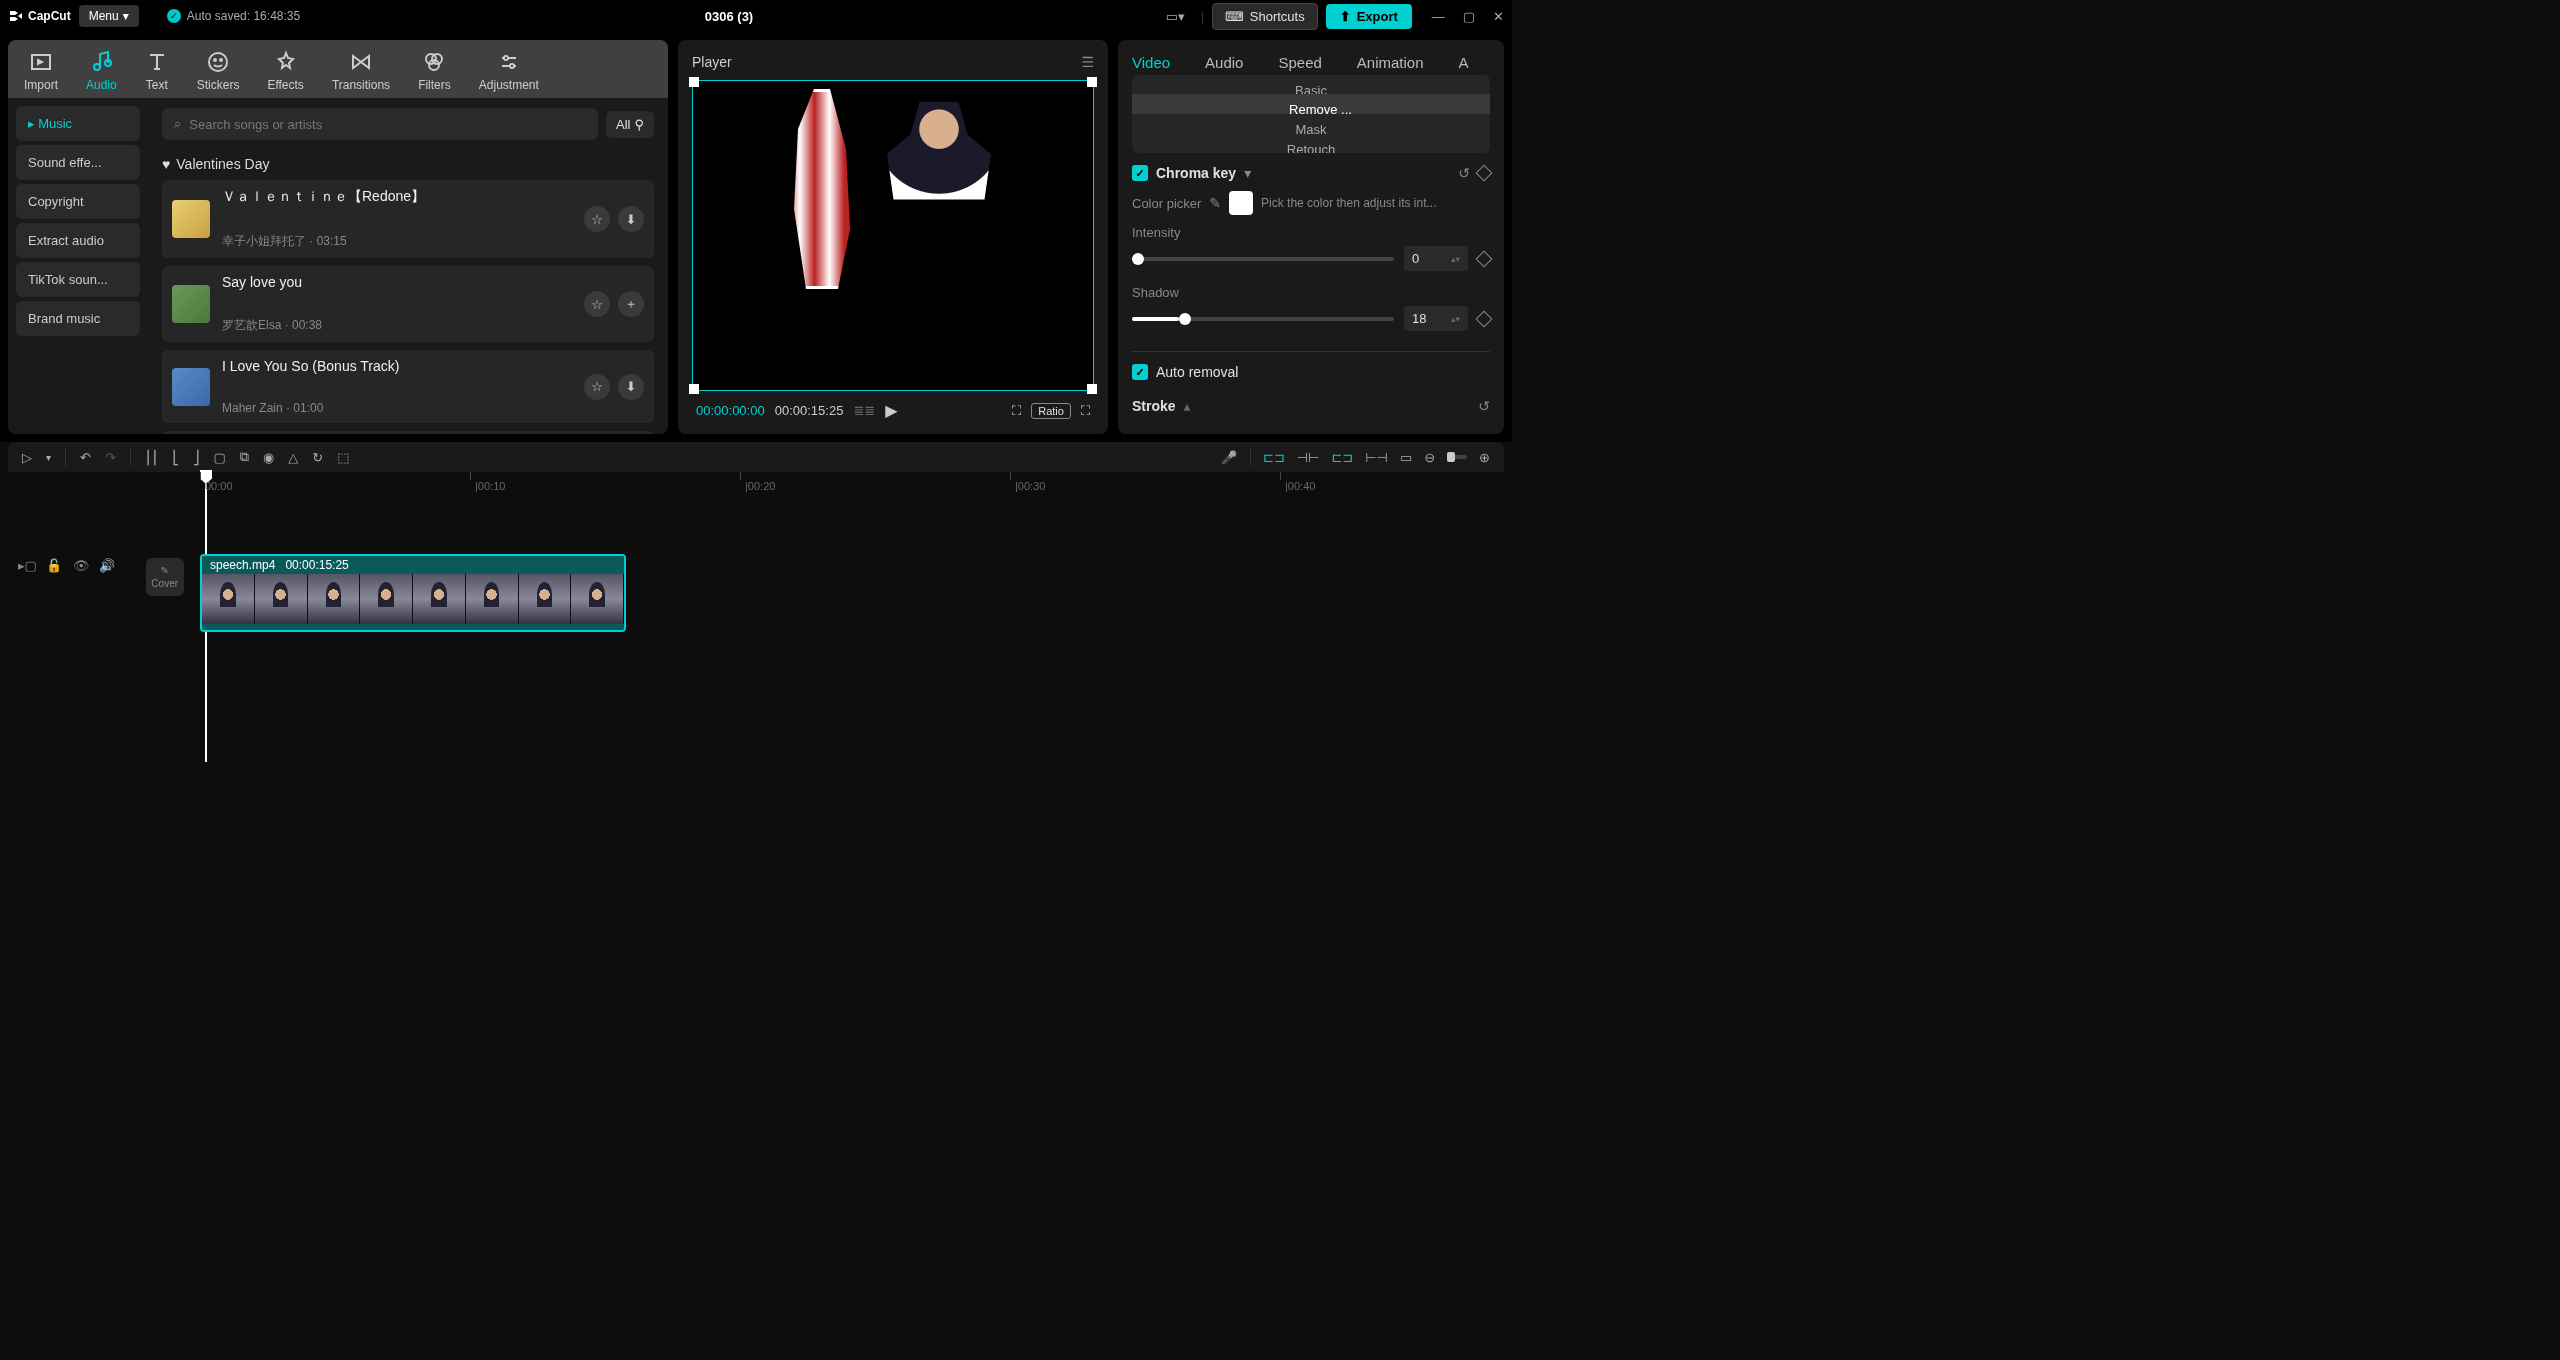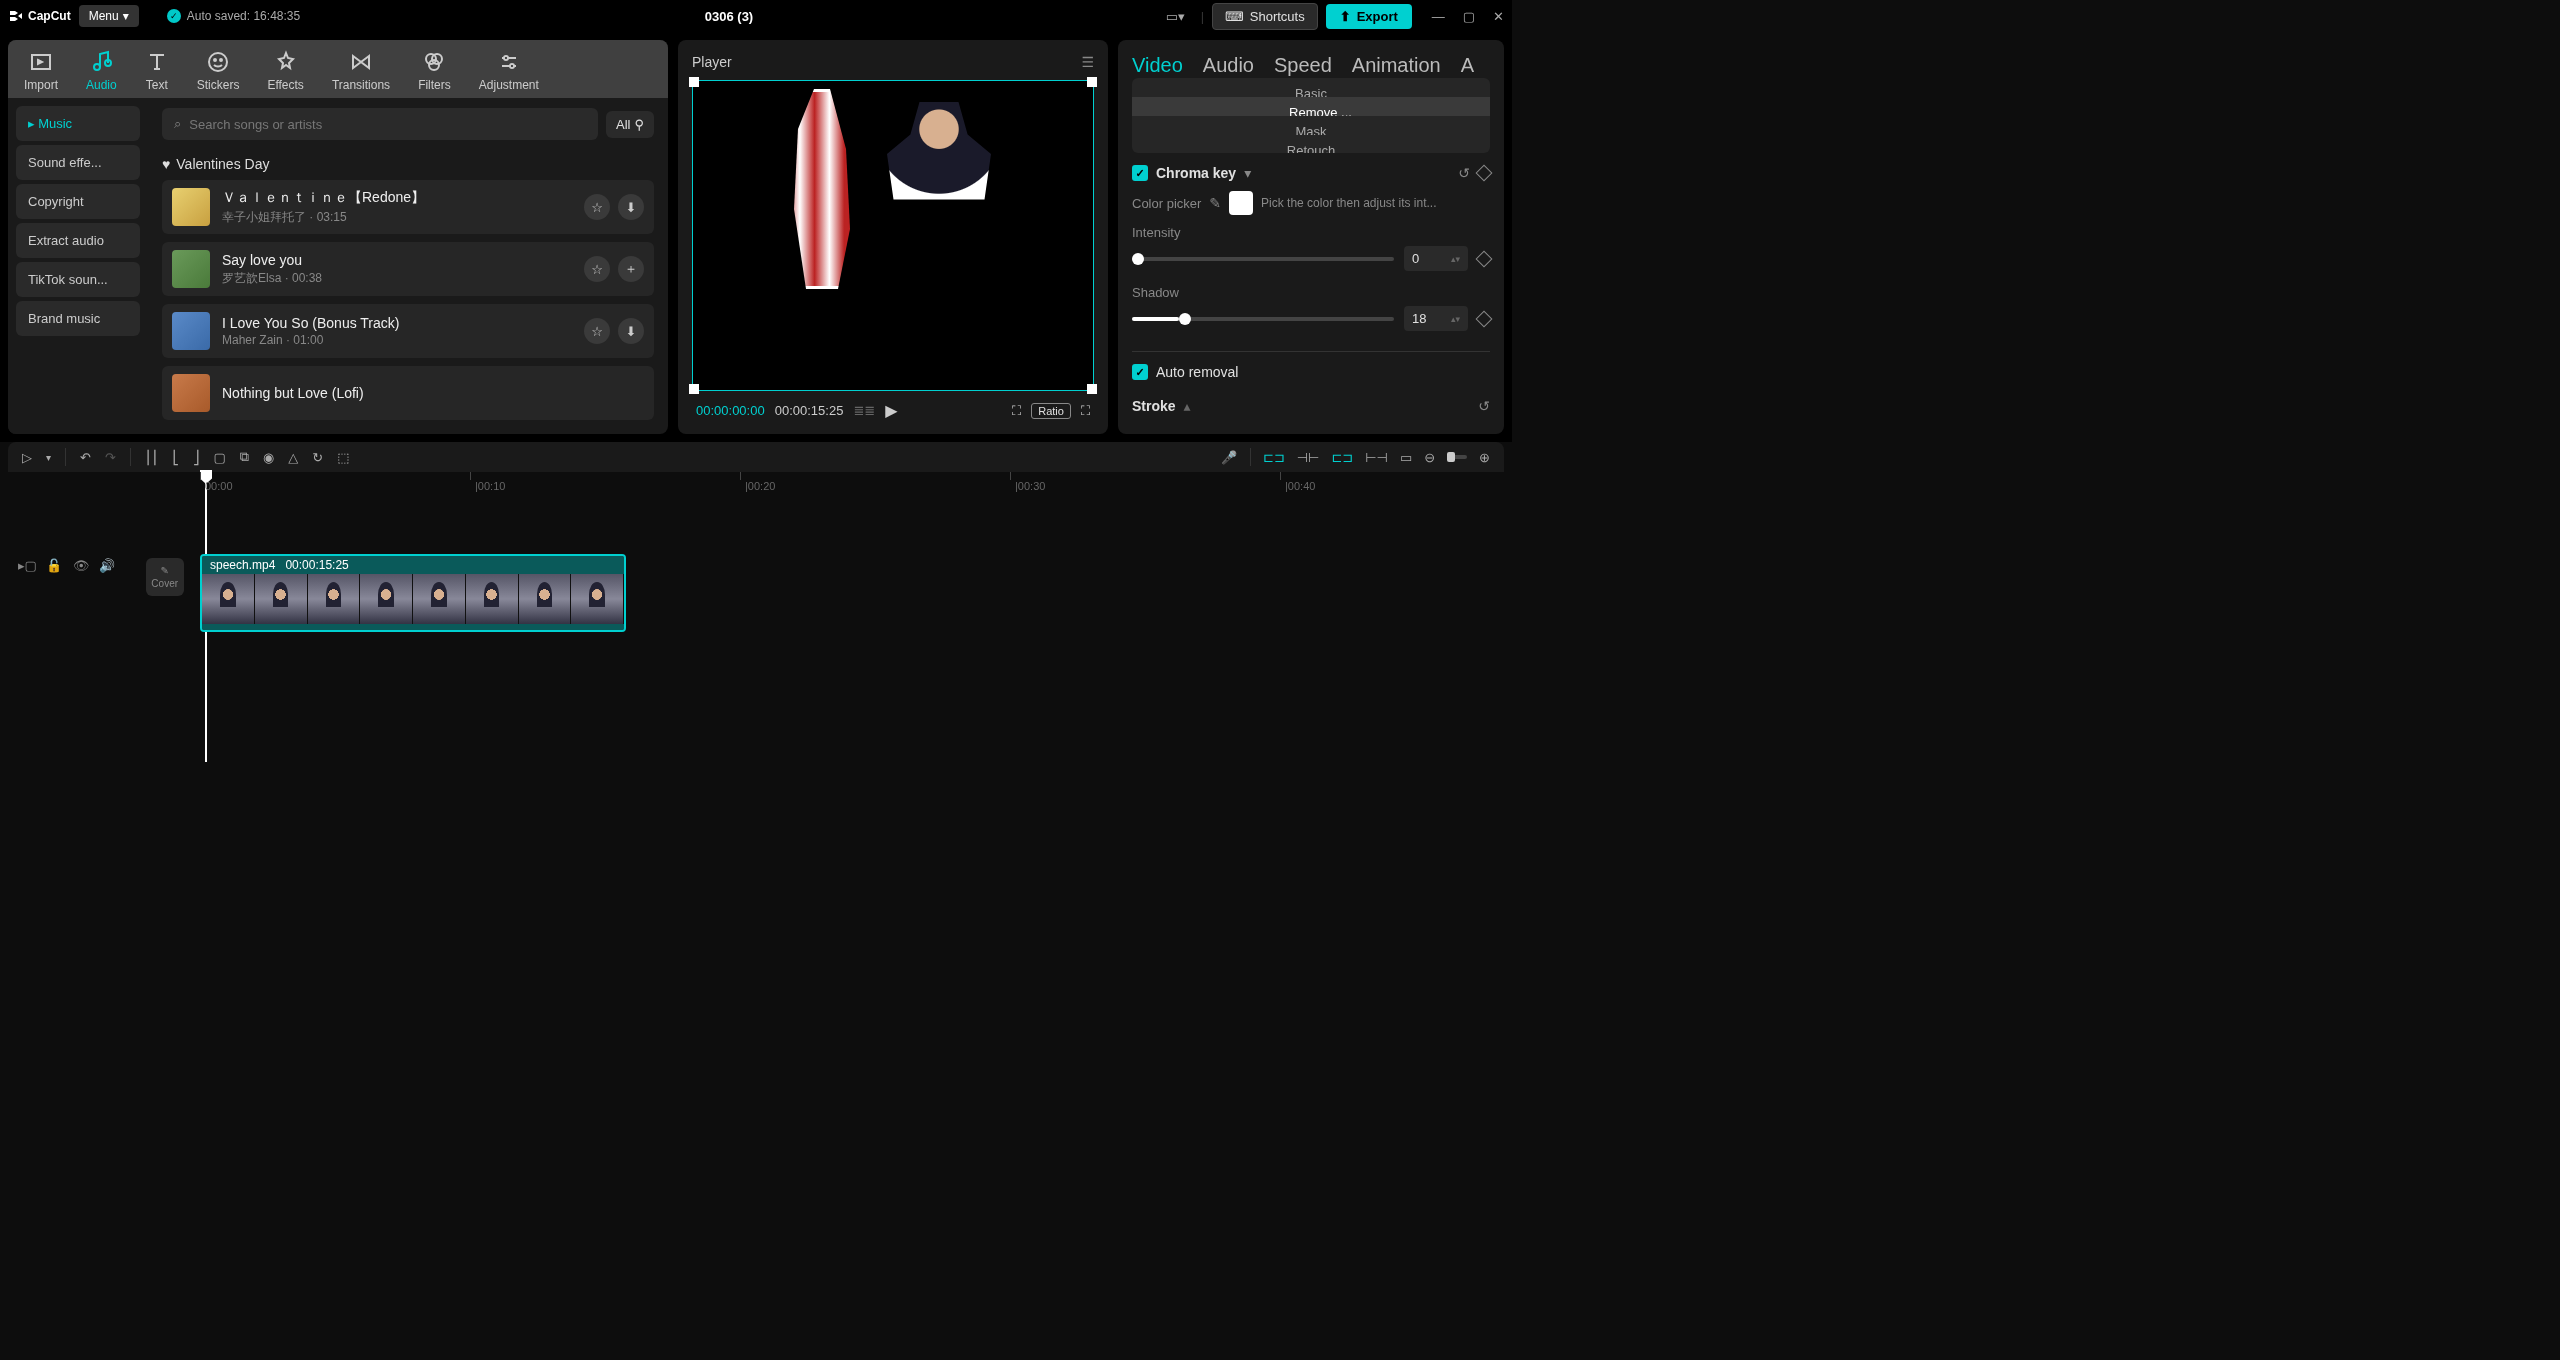--- a/index.html
+++ b/index.html
@@ -26,38 +26,38 @@
 .side-item.active { background: #2a2a2a; color: #00d0d0; }
 .music-list { flex: 1; padding: 10px 14px; display: flex; flex-direction: column; gap: 8px; overflow: hidden; }
 .search-row { display: flex; gap: 8px; align-items: center; }
 .search-box { flex: 1; background: #2a2a2a; border-radius: 6px; padding: 8px 12px; display: flex; align-items: center; gap: 8px; color: #888; }
 .all-btn { background: #2a2a2a; padding: 6px 10px; border-radius: 6px; display: flex; align-items: center; gap: 4px; }
 .section-title { display: flex; align-items: center; gap: 6px; color: #ddd; font-size: 14px; margin-top: 8px; }
 .track-item { display: flex; align-items: center; gap: 12px; background: #262626; border-radius: 6px; padding: 8px 10px; }
 .track-thumb { width: 38px; height: 38px; border-radius: 4px; background: linear-gradient(135deg,#6a5,#48a); flex-shrink: 0; }
 .track-info { flex: 1; display: flex; flex-direction: column; gap: 2px; }
 .track-title { color: #eee; font-size: 14px; }
-.track-sub { color: #888; font-size: 12px; }
+.track-sub { color: #888; font-size: 12px; margin-top: 25px; }
 .track-actions { display: flex; gap: 8px; }
 .icon-btn { width: 26px; height: 26px; background: #3a3a3a; border-radius: 50%; display: flex; align-items: center; justify-content: center; color: #ccc; font-size: 13px; }
 .player-panel { width: 430px; background: #1a1a1a; border-radius: 8px; display: flex; flex-direction: column; padding: 10px 14px; }
 .player-head { display: flex; justify-content: space-between; align-items: center; color: #ccc; font-size: 14px; padding: 4px 0 10px; }
 .player-view { flex: 1; background: #000; border-radius: 4px; position: relative; border: 1px solid #00d0d0; }
 .player-handles { position: absolute; background: #fff; }
 .ph-tl,.ph-tr,.ph-bl,.ph-br { width: 10px; height: 10px; }
 .ph-tl { top: -4px; left: -4px; } .ph-tr { top: -4px; right: -4px; } .ph-bl { bottom: -4px; left: -4px; } .ph-br { bottom: -4px; right: -4px; }
 .player-content { position: absolute; inset: 0; display: flex; align-items: flex-start; justify-content: center; padding-top: 8px; gap: 12px; }
 .flag-shape { width: 80px; height: 200px; background: linear-gradient(90deg,#b22 0%,#fff 20%,#b22 40%,#fff 60%,#b22 80%); clip-path: polygon(40% 0,60% 0,80% 30%,85% 70%,70% 100%,30% 100%,15% 60%,20% 20%); border: 3px solid #fff; }
 .person-shape { width: 130px; height: 130px; background: radial-gradient(circle at 50% 30%, #d8b090 0%, #d8b090 18%, #1a1a2a 19%, #1a1a2a 60%, #fff 61%); clip-path: polygon(35% 10%,65% 10%,72% 35%,90% 50%,85% 85%,15% 85%,10% 50%,28% 35%); border: 3px solid #fff; }
 .player-controls { display: flex; align-items: center; gap: 10px; padding: 10px 4px 4px; }
 .time-cur { color: #00d0d0; font-size: 13px; }
 .time-total { color: #ccc; font-size: 13px; }
 .pc-spacer { flex: 1; }
 .right-panel { flex: 1; background: #1a1a1a; border-radius: 8px; display: flex; flex-direction: column; padding: 10px 14px; overflow: hidden; }
-.ins-tabs { display: flex; gap: 20px; color: #bbb; font-size: 20px; padding: 4px 0 10px; overflow: hidden; }
+.ins-tabs { display: flex; gap: 35px; color: #bbb; font-size: 15px; padding: 4px 0 10px; overflow: hidden; }
 .ins-tab.active { color: #00d0d0; }
 .sub-tabs { display: flex; background: #262626; border-radius: 6px; overflow: hidden; margin-bottom: 12px; flex-direction: column; }
 .sub-tab { flex: 1; text-align: center; padding: 8px 4px; font-size: 13px; color: #aaa; white-space: nowrap; overflow: hidden; text-overflow: ellipsis; }
 .sub-tab.active { background: #3a3a3a; color: #fff; padding-left: 23px; }
 .setting-row { display: flex; align-items: center; gap: 8px; margin-bottom: 10px; font-size: 14px; }
 .checkbox { width: 16px; height: 16px; background: #00d0d0; border-radius: 3px; display: flex; align-items: center; justify-content: center; color: #000; font-size: 11px; font-weight: bold; }
 .setting-label { color: #888; font-size: 13px; }
 .color-swatch { width: 24px; height: 24px; background: #fff; border-radius: 4px; }
 .picker-icon { color: #888; }
 .setting-desc { color: #888; font-size: 12px; overflow: hidden; white-space: nowrap; text-overflow: ellipsis; }

